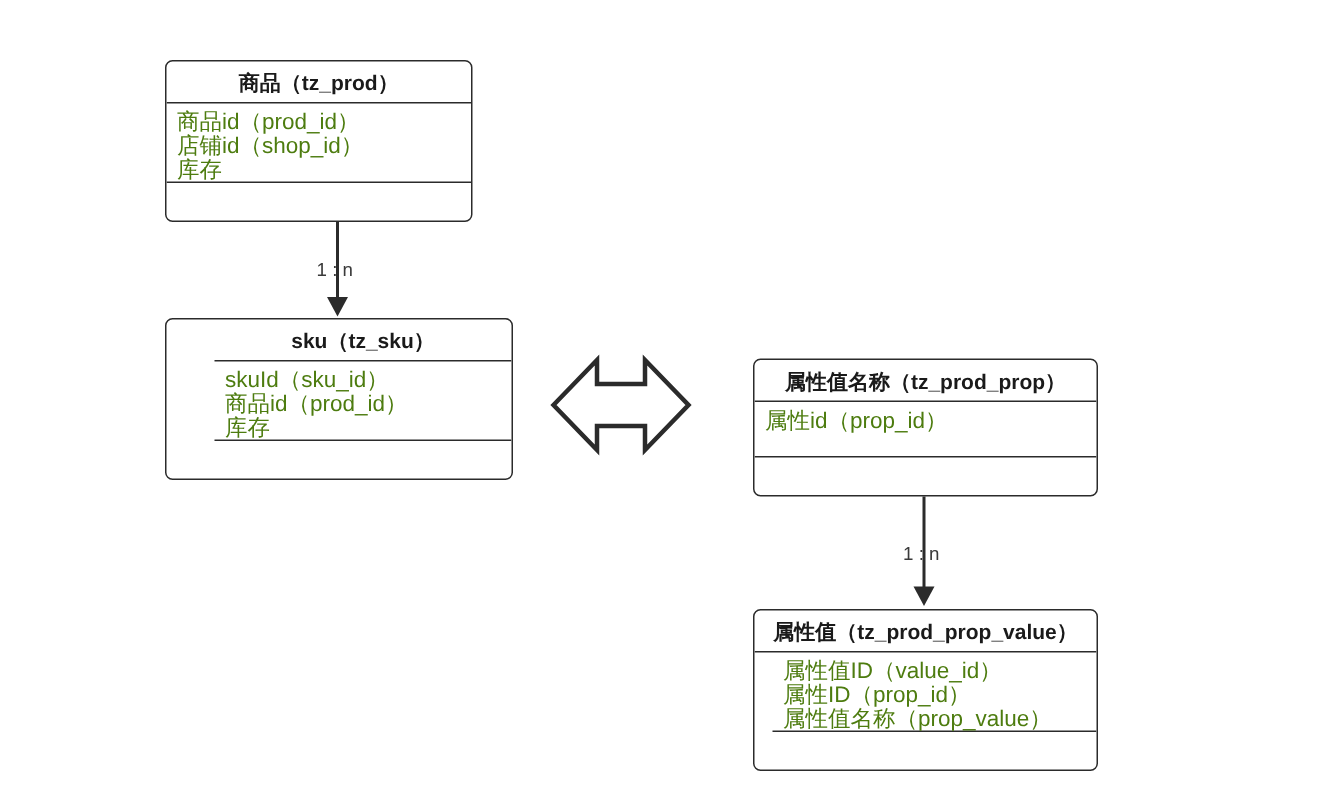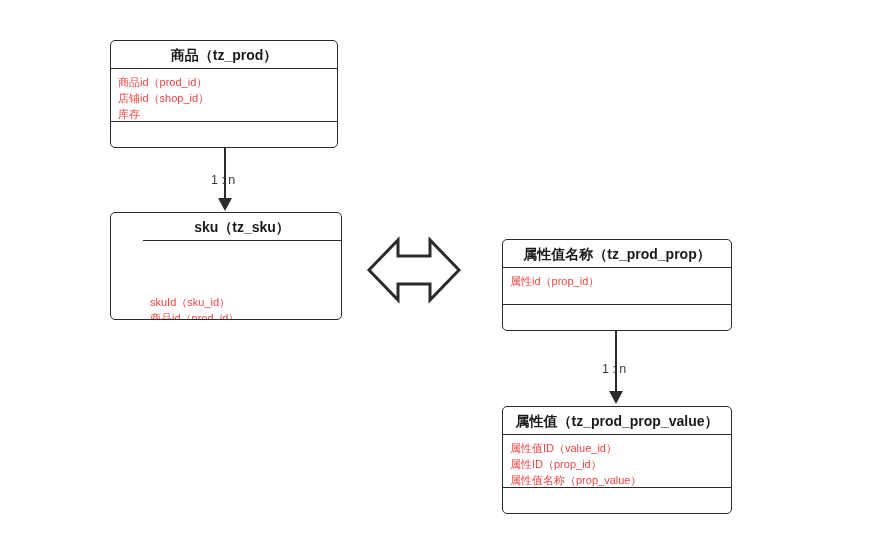--- a/index.html
+++ b/index.html
@@ -41,22 +41,22 @@
     justify-content: center;
     border-bottom: 1.6px solid #2b2b2b;
     white-space: nowrap;
   }
   .entity-fields {
     box-sizing: border-box;
     padding: 5px 7px 4px 7px;
     border-bottom: 1.6px solid #2b2b2b;
   }
   .entity-field {
-    font-size: 11px;
-    color: #ef4444;
+    font-size: 15px;
+    color: #4d7c0f;
     line-height: 16px;
     white-space: nowrap;
   }
   .entity-footer {
     box-sizing: border-box;
   }
 
   
   .connector {
     position: absolute;
@@ -85,39 +85,39 @@
   
   .double-arrow {
     position: absolute;
   }
 </style>
 </head>
 <body>
 
 <div id="canvas">
 
-  <div class="entity" style="left:110px; top:40px; width:228px; height:108px;">
+  <div class="entity" style="left:110px; top:40px; width:205px; height:108px;">
     <div class="entity-title" style="height:28px;">商品（tz_prod）</div>
     <div class="entity-fields" style="height:53px;">
       <div class="entity-field">商品id（prod_id）</div>
       <div class="entity-field">店铺id（shop_id）</div>
       <div class="entity-field">库存</div>
     </div>
     <div class="entity-footer" style="height:25px;"></div>
   </div>
 
   <div class="connector" style="left:0; top:0; width:884px; height:539px; pointer-events:none;">
     <div class="conn-line" style="left:224px; top:148px; height:52px;"></div>
     <div class="conn-head" style="left:218px; top:198px;"></div>
     <div class="conn-label" style="left:211px; top:174px;">1 : n</div>
   </div>
 
   <div class="entity" style="left:110px; top:212px; width:232px; height:108px;padding-left:32px;">
     <div class="entity-title" style="height:28px;">sku（tz_sku）</div>
-    <div class="entity-fields" style="height:53px;margin-top:48px;">
+    <div class="entity-fields" style="height:53px;">
       <div class="entity-field">skuId（sku_id）</div>
       <div class="entity-field">商品id（prod_id）</div>
       <div class="entity-field">库存</div>
     </div>
     <div class="entity-footer" style="height:25px;"></div>
   </div>
 
   <div class="double-arrow" style="left:365px; top:234px; width:98px; height:72px;">
     <svg width="98" height="72" viewBox="0 0 98 72" xmlns="http://www.w3.org/2000/svg">
       <polygon points="4,36 33,6 33,22 65,22 65,6 94,36 65,66 65,50 33,50 33,66" fill="#ffffff" stroke="#2b2b2b" stroke-width="3" stroke-linejoin="miter"></polygon>
@@ -133,21 +133,21 @@
   </div>
 
   <div class="connector" style="left:0; top:0; width:884px; height:539px; pointer-events:none;">
     <div class="conn-line" style="left:615px; top:331px; height:61px;"></div>
     <div class="conn-head" style="left:609px; top:391px;"></div>
     <div class="conn-label" style="left:602px; top:363px;">1 : n</div>
   </div>
 
   <div class="entity" style="left:502px; top:406px; width:230px; height:108px;">
     <div class="entity-title" style="height:28px;">属性值（tz_prod_prop_value）</div>
-    <div class="entity-fields" style="height:53px;">
+    <div class="entity-fields" style="height:53px;margin-left:12px;">
       <div class="entity-field">属性值ID（value_id）</div>
       <div class="entity-field">属性ID（prop_id）</div>
       <div class="entity-field">属性值名称（prop_value）</div>
     </div>
     <div class="entity-footer" style="height:25px;"></div>
   </div>
 
 </div>
 
 </body></html>

